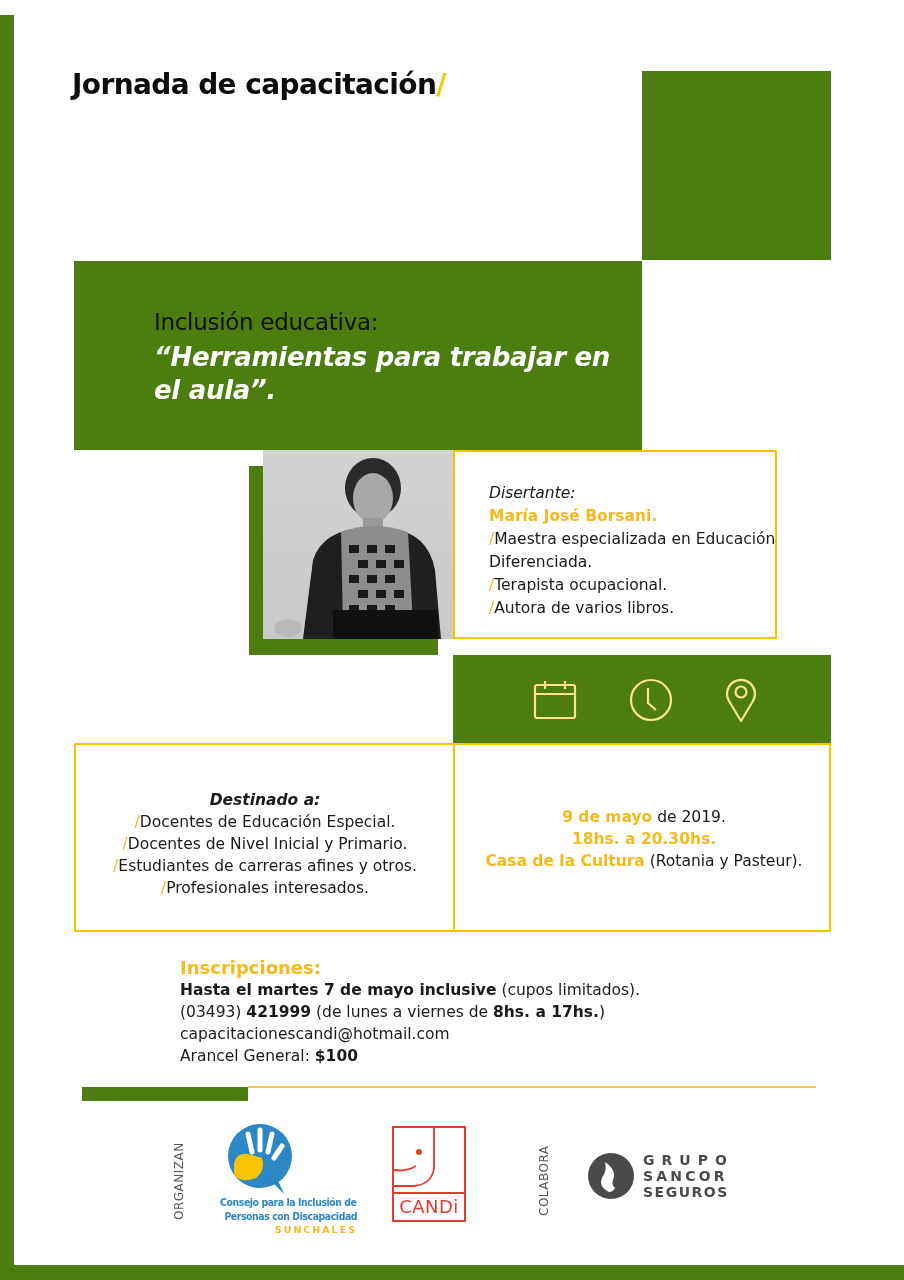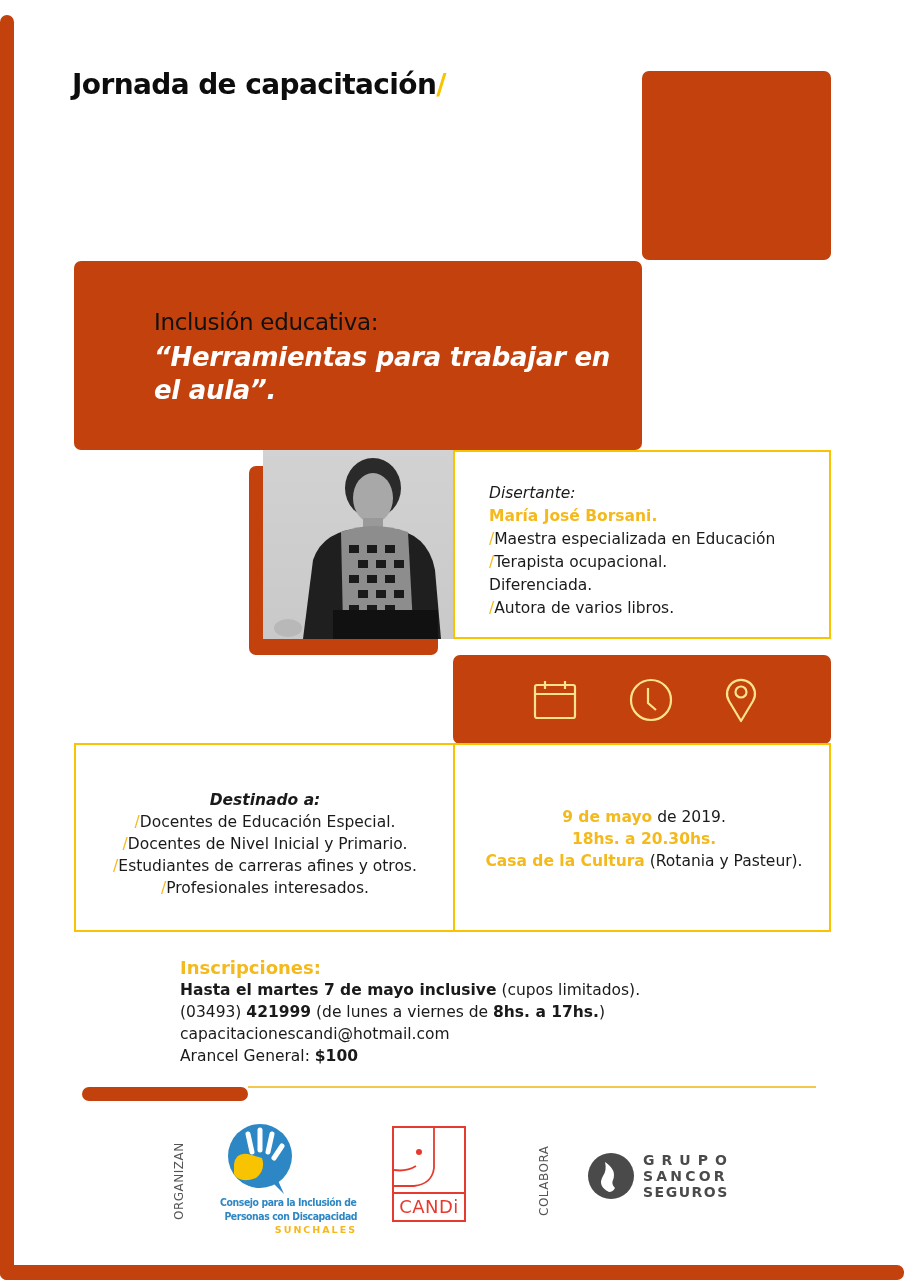--- a/index.html
+++ b/index.html
@@ -1,40 +1,40 @@
 <!DOCTYPE html>
 <html><head>
 <meta charset="utf-8">
 <style>
   * { box-sizing: border-box; margin: 0; padding: 0; }
   html, body { width: 904px; height: 1280px; background: #ffffff; overflow: hidden; }
   body { position: relative; font-family: "DejaVu Sans", "Liberation Sans", sans-serif; color: #1a1a1a; }
   .abs { position: absolute; }
-  .yellow-bg { background: #c2410c; border-radius: 7px; }
+  .yellow-bg { background: #4d7c0f; }
 
   
   #left-bar { left: 0; top: 15px; width: 14px; height: 1265px; }
   #bottom-bar { left: 0; top: 1265px; width: 904px; height: 15px; }
 
   
   #title { left: 72px; top: 68px; font-size: 28px; font-weight: bold; letter-spacing: -0.6px; color: #0d0d0d; white-space: nowrap; }
   #title .slash { color: #f8c300; }
   #deco-square { left: 642px; top: 71px; width: 189px; height: 189px; }
 
   
   #banner { left: 74px; top: 261px; width: 568px; height: 189px; }
   #banner-sub { left: 80px; top: 48px; font-size: 23px; color: #111; white-space: nowrap; letter-spacing: -0.3px; }
   #banner-title { left: 80px; top: 80px; font-size: 26px; font-weight: bold; font-style: italic; color: #ffffff; line-height: 33px; letter-spacing: -0.3px; width: 470px; }
 
   
   #photo-shadow { left: 249px; top: 466px; width: 189px; height: 189px; }
   #photo { left: 263px; top: 450px; width: 190px; height: 189px; background: linear-gradient(180deg,#d2d2d2 0%,#c9c9c9 100%); overflow: hidden; }
 
   
-  #speaker-box { left: 453px; top: 450px; width: 378px; height: 189px; border: 2px solid #f8c300; }
+  #speaker-box { left: 453px; top: 450px; width: 324px; height: 189px; border: 2px solid #f8c300; }
   #speaker-text { left: 34px; top: 30px; font-size: 15.5px; line-height: 23px; color: #1a1a1a; white-space: nowrap; }
   #speaker-text .label { font-style: italic; }
   #speaker-text .name { color: #f4b91c; font-weight: bold; }
   #speaker-text .slash { color: #f4b91c; }
 
   
   #icon-band { left: 453px; top: 655px; width: 378px; height: 89px; display: flex; justify-content: center; align-items: center; gap: 52px; padding-left: 5px; }
   #icon-band svg { display: block; }
 
   
@@ -122,22 +122,22 @@
 
     <ellipse cx="25" cy="178" rx="14" ry="9" fill="#b8b8b8"></ellipse>
   </svg>
 </div>
 
 <div id="speaker-box" class="abs">
   <div id="speaker-text" class="abs">
     <div class="label">Disertante:</div>
     <div class="name">María José Borsani.</div>
     <div><span class="slash">/</span><span>Maestra especializada en Educación</span></div>
+    <div>Diferenciada.</div>
     <div><span class="slash">/</span><span>Terapista ocupacional.</span></div>
-    <div>Diferenciada.</div>
     <div><span class="slash">/</span><span>Autora de varios libros.</span></div>
   </div>
 </div>
 
 <div id="icon-band" class="abs yellow-bg">
   <svg width="44" height="40" viewBox="0 0 44 40">
     <rect x="2" y="5" width="40" height="33" rx="2" fill="none" stroke="#fde48a" stroke-width="2.2"></rect>
     <line x1="2" y1="14" x2="42" y2="14" stroke="#fde48a" stroke-width="2.2"></line>
     <line x1="12" y1="1" x2="12" y2="9" stroke="#fde48a" stroke-width="2.2"></line>
     <line x1="32" y1="1" x2="32" y2="9" stroke="#fde48a" stroke-width="2.2"></line>

